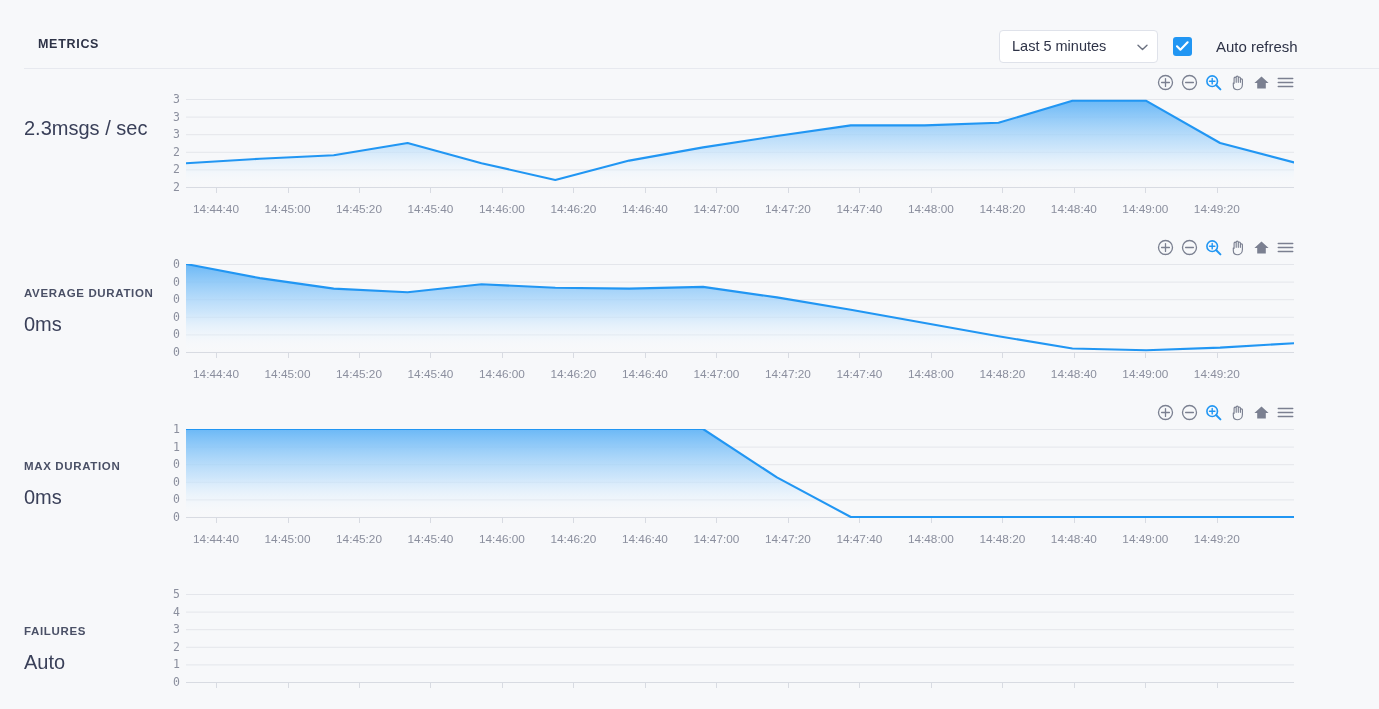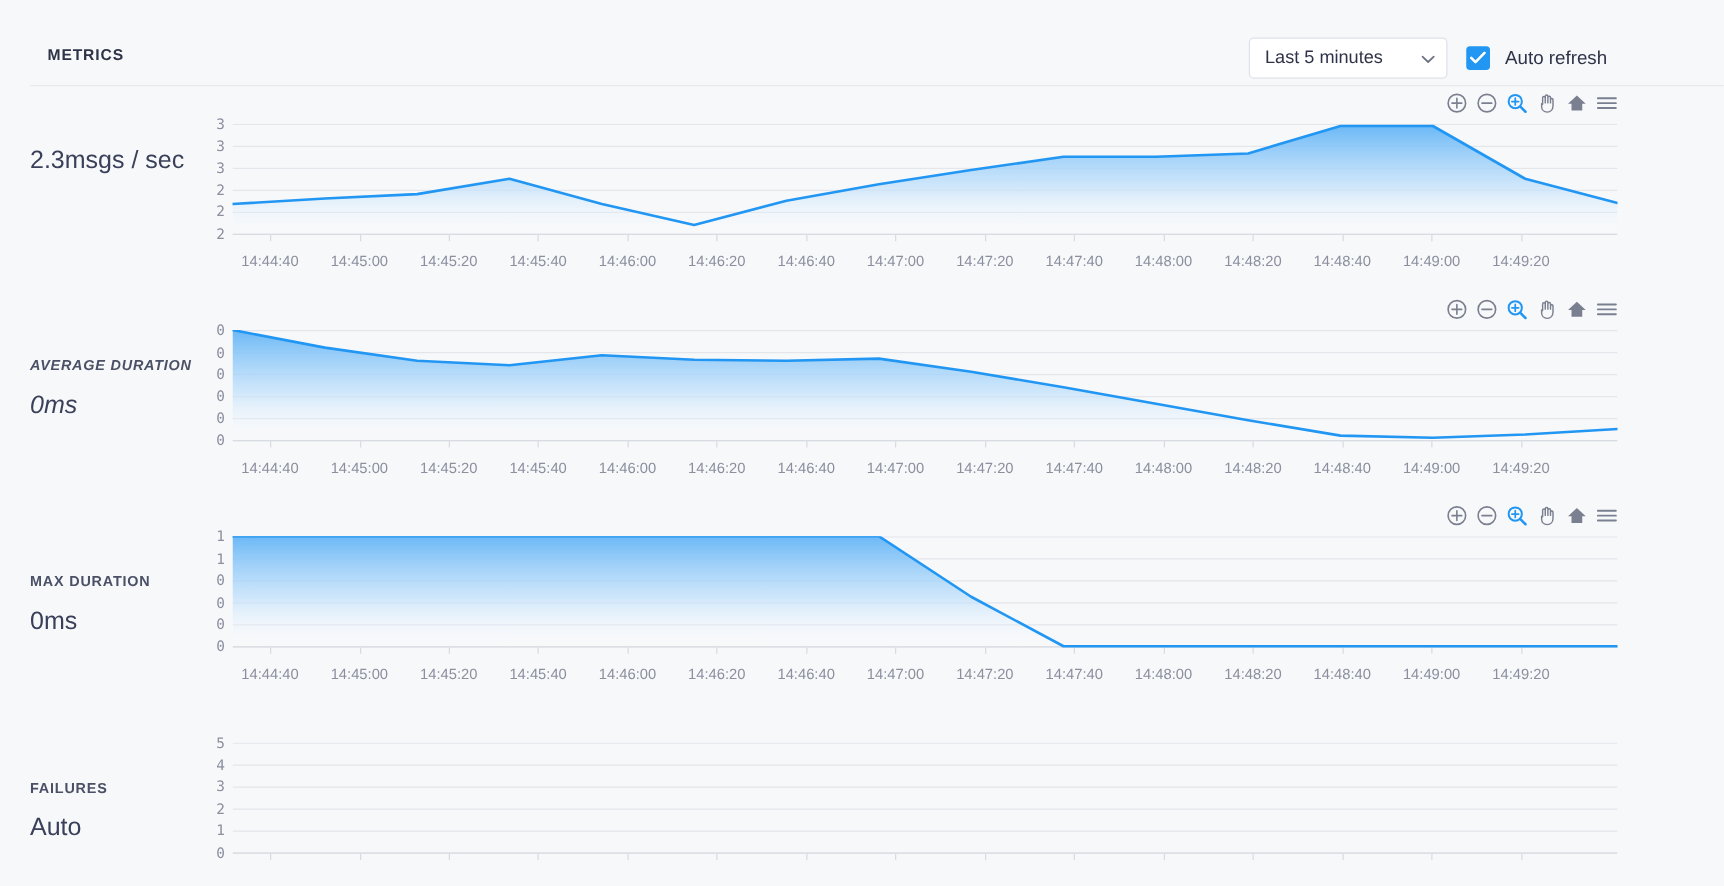--- a/index.html
+++ b/index.html
@@ -82,21 +82,21 @@
   }
   .chevron svg { display: block; }
 
   .autorefresh {
     position: absolute;
     left: 1173px;
     top: 35px;
     height: 22px;
     display: flex;
     align-items: center;
-    gap: 12px;
+    gap: 24px;
     cursor: pointer;
   }
 
   .checkbox {
     width: 19px;
     height: 19px;
     border-radius: 3px;
     background: #2196f3;
     position: relative;
     flex: 0 0 auto;
@@ -310,21 +310,21 @@
         <div class="xtick" style="left: 716.41px; top: 202px;">14:47:00</div>
         <div class="xtick" style="left: 787.894px; top: 202px;">14:47:20</div>
         <div class="xtick" style="left: 859.378px; top: 202px;">14:47:40</div>
         <div class="xtick" style="left: 930.862px; top: 202px;">14:48:00</div>
         <div class="xtick" style="left: 1002.35px; top: 202px;">14:48:20</div>
         <div class="xtick" style="left: 1073.83px; top: 202px;">14:48:40</div>
         <div class="xtick" style="left: 1145.31px; top: 202px;">14:49:00</div>
         <div class="xtick" style="left: 1216.8px; top: 202px;">14:49:20</div>
       </div>
       <div class="metric-row" style="top: 0px;">
-        <div class="metric-label-wrap" style="top: 285px; font-style: italic;">
+        <div class="metric-label-wrap" style="top: 285px;">
           <div class="metric-title">AVERAGE DURATION</div>
      <div class="metric-value">0ms</div>
         </div>
         <div class="chart-toolbar" style="top: 239px;">
           <span class="tb-icon" title="Zoom in">
             <svg width="17" height="17" viewBox="0 0 17 17">
        <circle cx="8.5" cy="8.5" r="7" fill="none" stroke="#7b8091" stroke-width="1.3"></circle>
        <path d="M8.5 4.6 V12.4 M4.6 8.5 H12.4" stroke="#7b8091" stroke-width="1.3" stroke-linecap="round"></path>
      </svg>
           </span>

